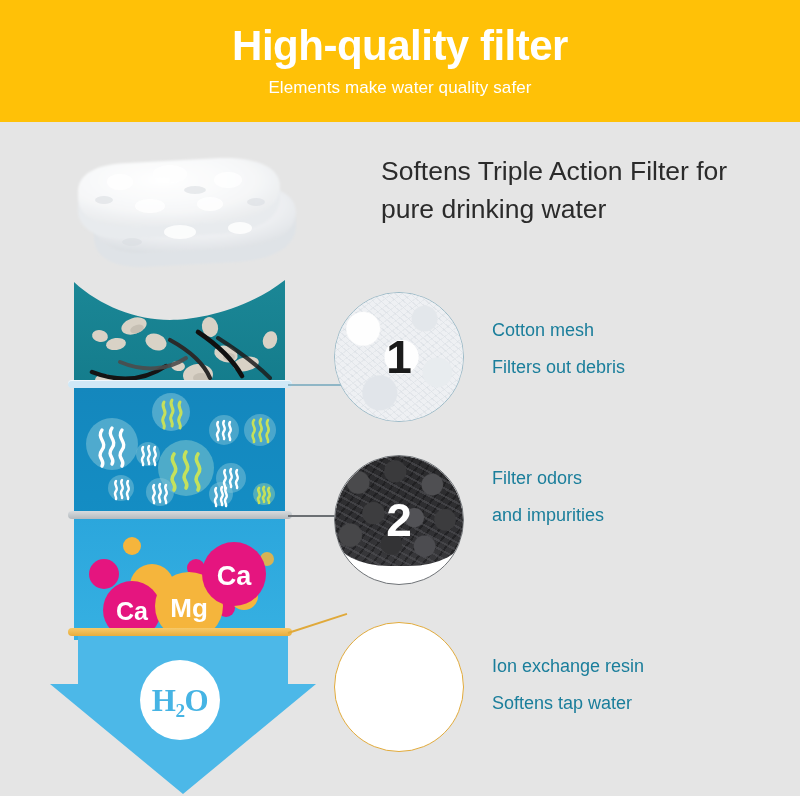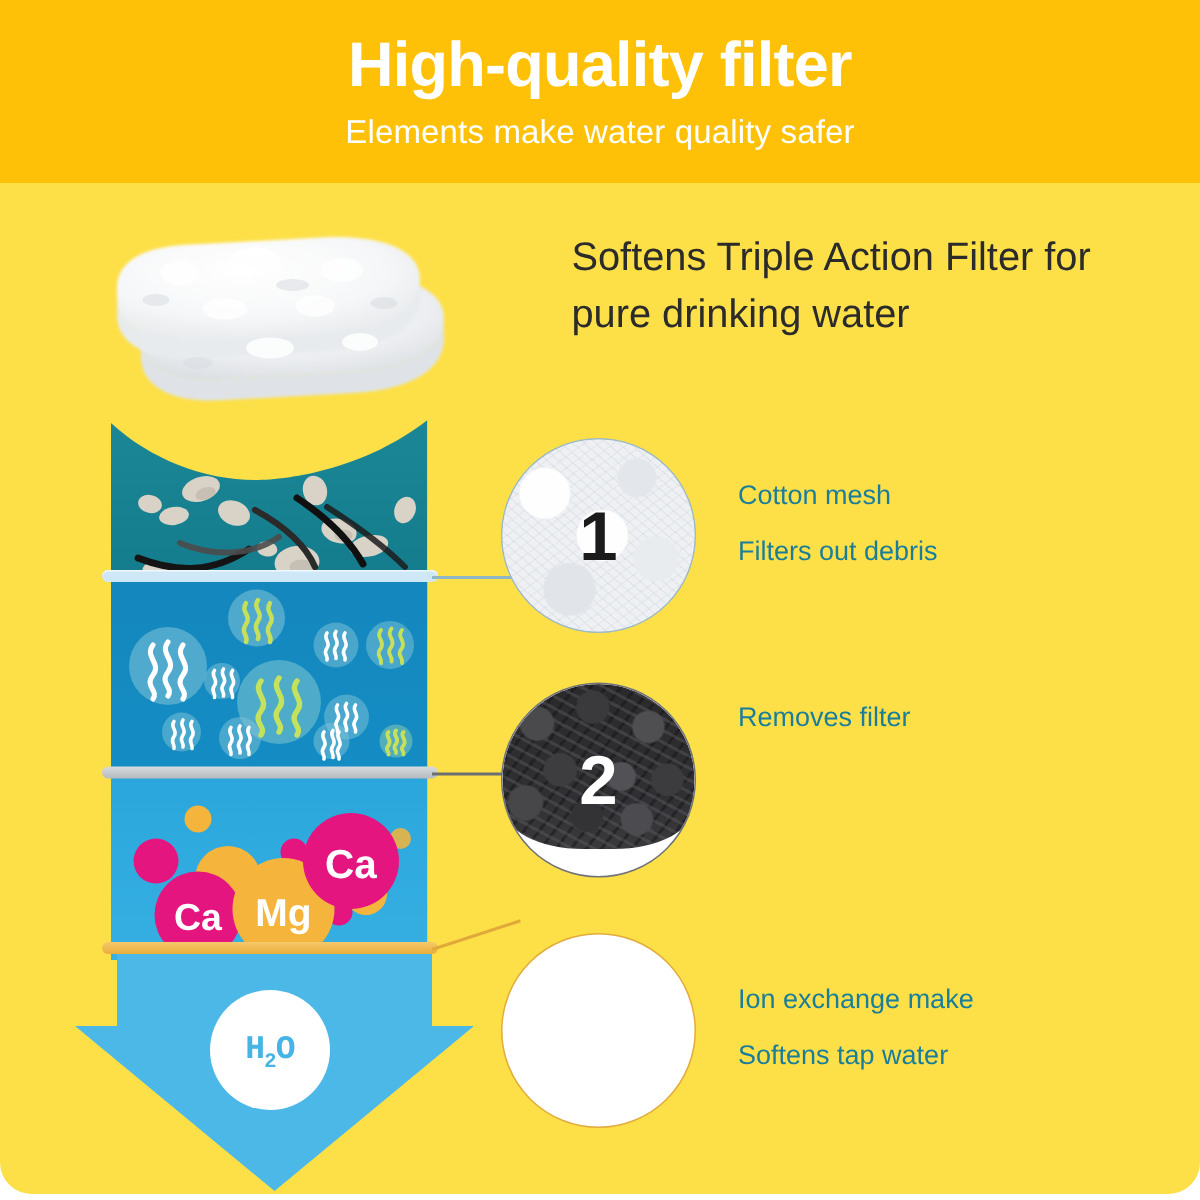--- a/index.html
+++ b/index.html
@@ -3,35 +3,35 @@
 <meta charset="utf-8">
 <style>
   * { margin:0; padding:0; box-sizing:border-box; }
   html,body { width:800px; height:800px; }
   body {
     font-family:"Liberation Sans", sans-serif;
     background:#ffffff;
     position:relative;
     overflow:hidden;
   }
-  #page { position:relative; width:800px; height:796px; background:#fde047;border-radius:21px; }
+  #page { position:relative; width:800px; height:796px; background:#e5e5e5; }
 
   
   .header-band {
     position:absolute; left:0; top:0; width:800px; height:122px;
     background:#FFC107;
     display:flex; flex-direction:column; align-items:center; justify-content:center;
   }
   .header-title {
     color:#ffffff; font-size:42px; font-weight:bold; line-height:1.05;
     letter-spacing:-0.5px; text-align:center;
     font-family:"Liberation Sans", sans-serif;
   }
   .header-sub {
-    color:#ffffff; font-size:22px; font-weight:normal; text-align:center;
+    color:#ffffff; font-size:17px; font-weight:normal; text-align:center;
     margin-top:9px; letter-spacing:0.1px;
   }
 
   
   .intro-text {
     position:absolute; left:381px; top:152px; width:370px;
     color:#2b2b2b; font-size:26.5px; line-height:38px;
     font-family:"Liberation Sans", sans-serif;
   }
 
@@ -61,22 +61,22 @@
 
   
   .arrow { position:absolute; left:50px; top:636px; width:266px; height:160px; }
   .arrow svg { display:block; }
   .h2o-badge {
     position:absolute; left:140px; top:660px; width:80px; height:80px;
     border-radius:50%; background:#ffffff;
     display:flex; align-items:center; justify-content:center;
   }
   .h2o-text {
-    color:#46b4e4; font-size:22px; font-weight:bold; line-height:1;
-    font-family:Liberation Mono, monospace; letter-spacing:-0.5px;
+    color:#46b4e4; font-size:31px; font-weight:bold; line-height:1;
+    font-family:Liberation Serif, serif; letter-spacing:-0.5px;
   }
   .h2o-text sub { font-size:0.62em; vertical-align:baseline; position:relative; top:6px; }
 
   
   .bullet { position:absolute; }
   .bullet-circle {
     position:absolute; width:130px; height:130px; border-radius:50%;
     overflow:hidden; display:flex; align-items:center; justify-content:center;
   }
   .bullet-num {
@@ -384,28 +384,29 @@
       <div>Filters out debris</div>
     </div>
   </div>
 
   <div class="bullet">
     <div class="bullet-circle" id="b2-circle">
       <div class="tex"></div>
       <div class="bullet-num" id="b2-num">2</div>
     </div>
     <div class="bullet-text" id="b2-text">
-      <div>Removes filter</div>
+      <div>Filter odors</div>
+      <div>and impurities</div>
     </div>
   </div>
 
   <div class="bullet">
     <div class="bullet-circle" id="b3-circle">
       <div class="tex"></div>
       <div class="bullet-num" id="b3-num">3</div>
     </div>
     <div class="bullet-text" id="b3-text">
-      <div>Ion exchange make</div>
+      <div>Ion exchange resin</div>
       <div>Softens tap water</div>
     </div>
   </div>
 
 </div>
 
 </body></html>

